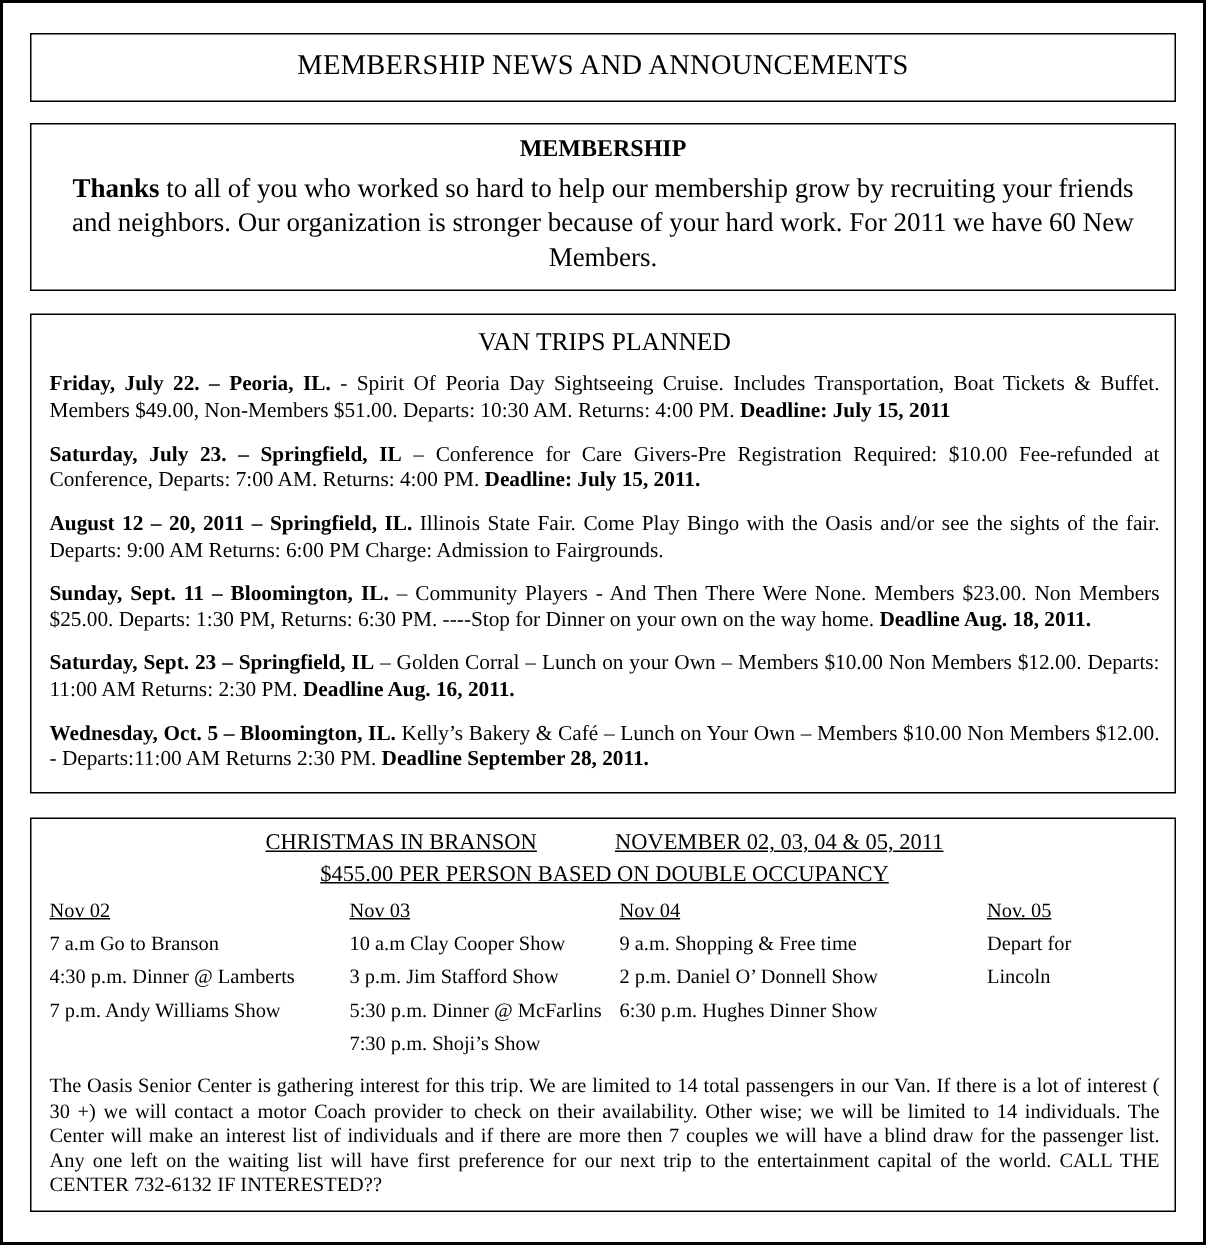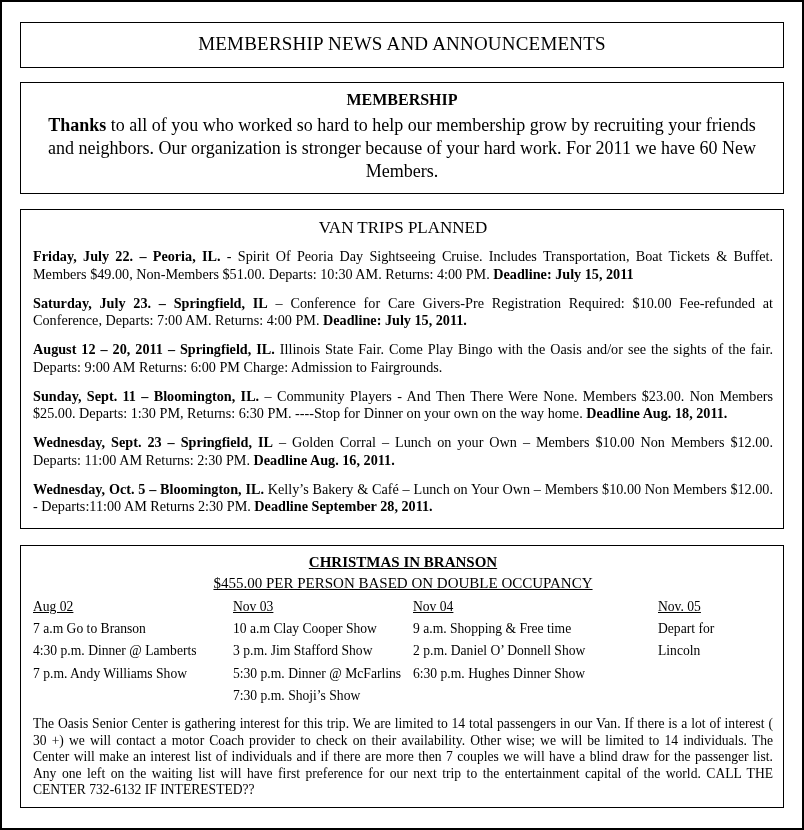--- a/index.html
+++ b/index.html
@@ -78,21 +78,21 @@
     margin-top: 16px;
     padding: 8px 10px 8px 12px;
   }
   .branson-head {
     display: flex;
     justify-content: center;
     gap: 52px;
     font-size: 15px;
     margin-bottom: 4px;
   }
-  .branson-head span { text-decoration: underline; font-weight: bold; }
+  .branson-head span { text-decoration: underline; }
   .branson-sub {
     text-align: center;
     font-size: 15px;
     text-decoration: underline;
     margin-bottom: 8px;
     font-family: Liberation Serif, serif;
   }
   .sched {
     display: grid;
     grid-template-columns: 200px 180px 245px auto;
@@ -128,32 +128,33 @@
     <div class="membership-body"><b>Thanks</b><span> to all of you who worked so hard to help our membership grow by recruiting your friends and neighbors.  Our organization is stronger because of your hard work.   For 2011 we have 60 New Members.</span></div>
   </div>
 
   <div class="box van-box">
     <div class="van-title">VAN TRIPS PLANNED</div>
 
     <div class="trip"><b>Friday, July 22. – Peoria, IL.</b><span> - Spirit Of Peoria Day Sightseeing Cruise. Includes Transportation, Boat Tickets &amp; Buffet. Members $49.00, Non-Members $51.00. Departs: 10:30 AM. Returns: 4:00 PM. </span><b>Deadline: July 15, 2011</b></div>
     <div class="trip"><b>Saturday, July 23. – Springfield, IL</b><span> – Conference for Care Givers-Pre Registration Required: $10.00 Fee-refunded at Conference, Departs: 7:00 AM. Returns: 4:00 PM. </span><b>Deadline: July 15, 2011.</b></div>
     <div class="trip"><b>August 12 – 20, 2011 – Springfield, IL.</b><span> Illinois State Fair.  Come Play Bingo with the Oasis and/or see the sights of the fair. Departs: 9:00 AM Returns: 6:00 PM Charge: Admission to Fairgrounds.</span><b></b></div>
     <div class="trip"><b>Sunday, Sept. 11 – Bloomington, IL.</b><span> – Community Players -  And Then There Were None.  Members $23.00. Non Members $25.00. Departs: 1:30 PM, Returns: 6:30 PM. ----Stop for Dinner on your own on the way home. </span><b>Deadline  Aug. 18, 2011.</b></div>
-    <div class="trip"><b>Wednesday, Sept. 23 – Springfield, IL</b><span> – Golden Corral – Lunch on your Own – Members $10.00 Non Members $12.00. Departs: 11:00 AM Returns: 2:30 PM.  </span><b>Deadline Aug. 16, 2011.</b></div>
+    <div class="trip"><b>Saturday, Sept. 23 – Springfield, IL</b><span> – Golden Corral – Lunch on your Own – Members $10.00 Non Members $12.00. Departs: 11:00 AM Returns: 2:30 PM.  </span><b>Deadline Aug. 16, 2011.</b></div>
     <div class="trip"><b>Wednesday, Oct. 5 – Bloomington, IL.</b><span> Kelly’s Bakery &amp; Café – Lunch on Your Own – Members $10.00 Non Members $12.00. - Departs:11:00 AM Returns 2:30 PM. </span><b>Deadline  September 28, 2011.</b></div>
   </div>
 
   <div class="box branson-box">
     <div class="branson-head">
       <span>CHRISTMAS IN BRANSON</span>
+      <span>NOVEMBER 02, 03, 04 &amp; 05, 2011</span>
     </div>
     <div class="branson-sub">$455.00 PER PERSON BASED ON DOUBLE OCCUPANCY</div>
 
     <div class="sched">
-      <div class="sched-col-head">Aug 02</div>
+      <div class="sched-col-head">Nov 02</div>
       <div class="sched-col-head">Nov 03</div>
       <div class="sched-col-head">Nov 04</div>
       <div class="sched-col-head">Nov. 05</div>
 
       <div class="sched-cell">7 a.m Go to Branson</div>
       <div class="sched-cell">10 a.m Clay Cooper Show</div>
       <div class="sched-cell">9 a.m. Shopping &amp; Free time</div>
       <div class="sched-cell">Depart for</div>
 
       <div class="sched-cell">4:30 p.m. Dinner @ Lamberts</div>

